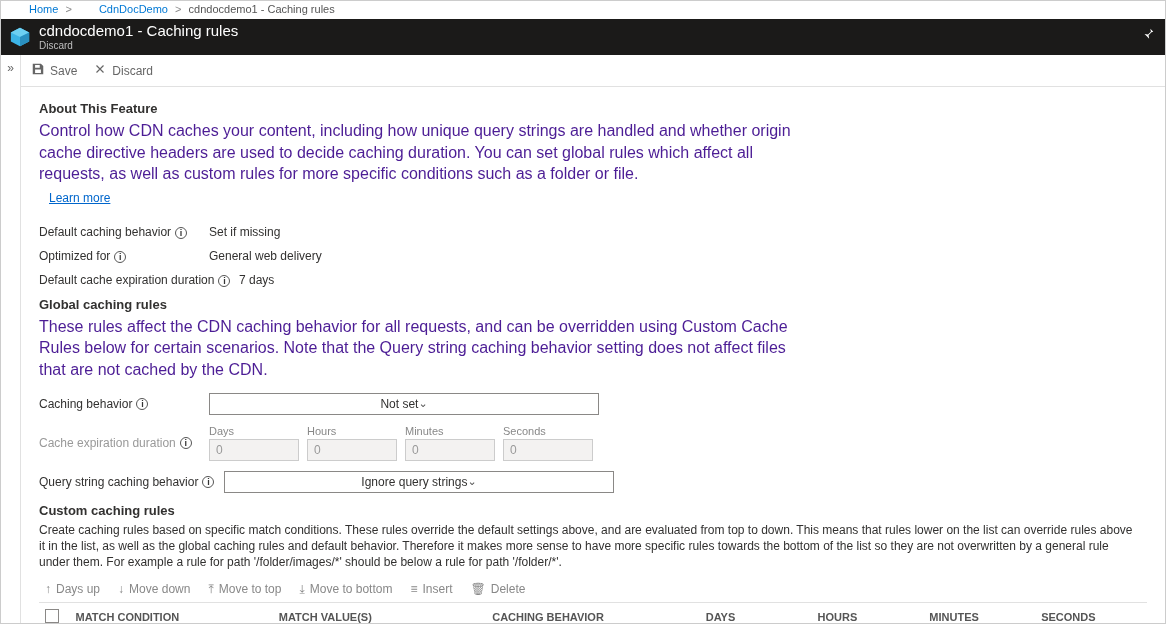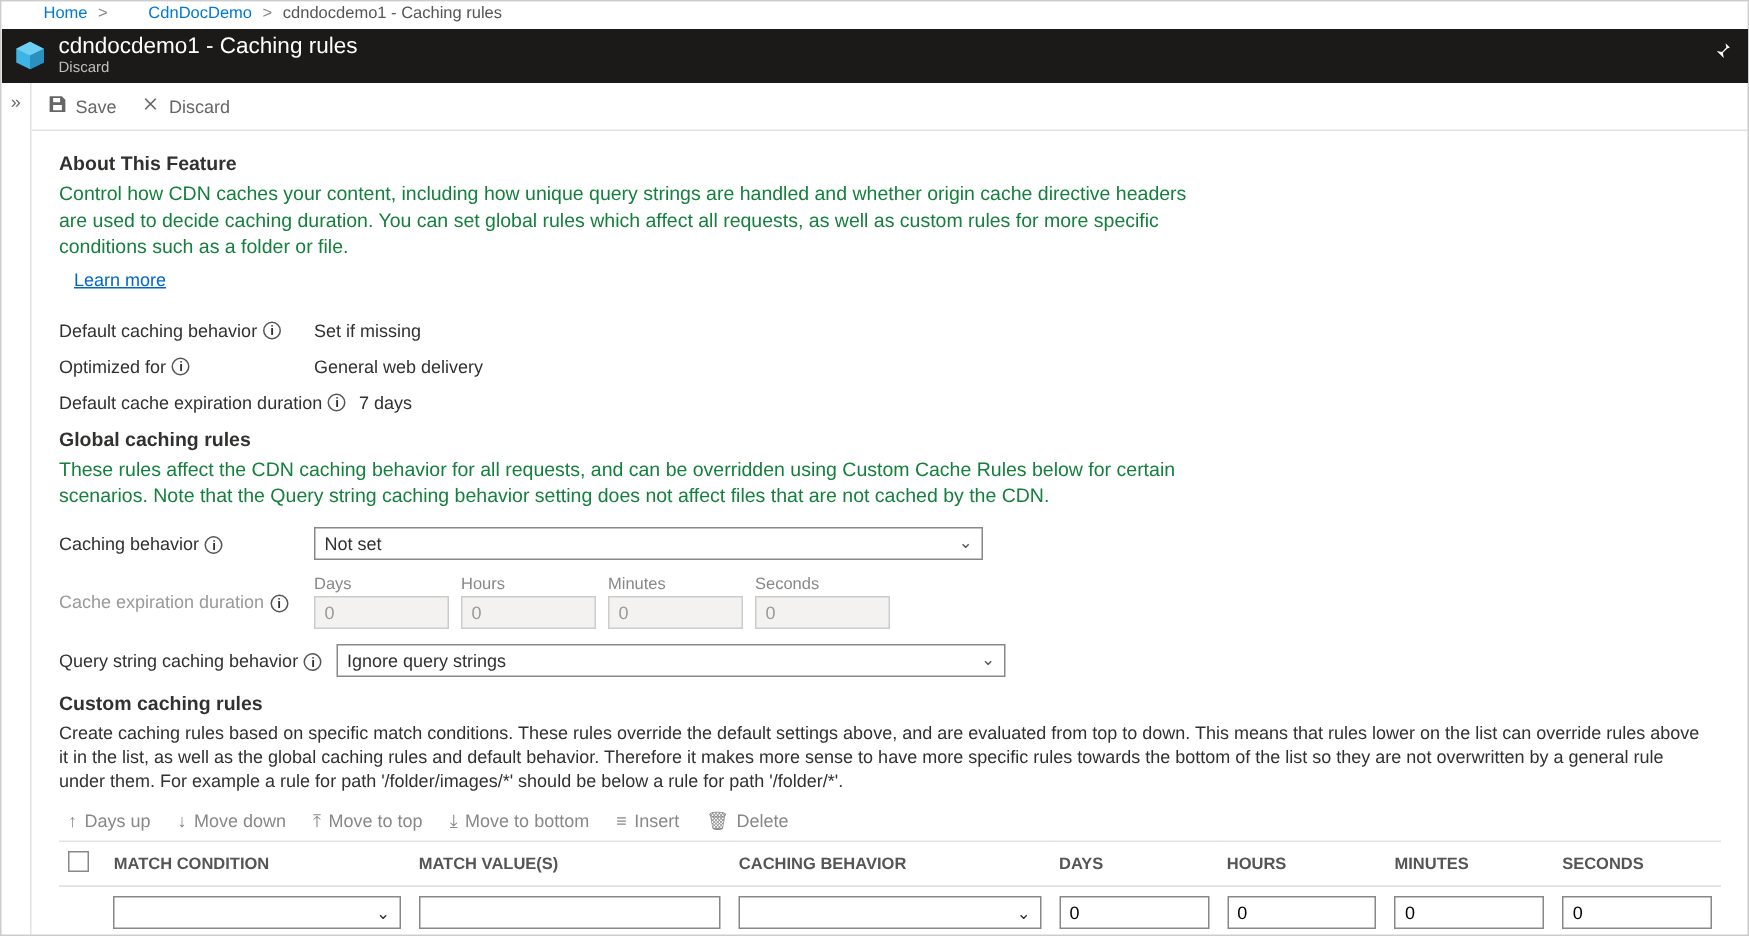--- a/index.html
+++ b/index.html
@@ -46,33 +46,33 @@
   .content-wrap { margin-left:20px; height: calc(624px - 18px - 36px); overflow:auto;}
   .toolbar {
     border-bottom:1px solid #e1e1e1;
     height:32px; display:flex; align-items:center;
     padding:0 10px; gap:16px; color:#666;
   }
   .toolbar .tbtn { display:flex; align-items:center; gap:5px; cursor:pointer;}
   .toolbar .tbtn svg { width:14px; height:14px;}
   .main { padding: 14px 18px 18px 18px; }
   h2.section { font-size:13px; font-weight:600; margin:0 0 4px 0; color:#323130;}
-  .para { font-size:13px; color:#15803d; max-width:760px; line-height:1.35; margin:0 0 6px 0;}
+  .para { font-size:16px; color:#4c1d95; max-width:760px; line-height:1.35; margin:0 0 6px 0;}
   .learn-more { color:#0066cc; text-decoration:underline; font-size:12px; margin-left:10px; display:inline-block; margin-bottom:10px;}
   .kv-row { display:flex; align-items:center; margin:10px 0; font-size:12px;}
   .kv-label { width:170px; color:#323130;}
   .kv-value { color:#323130;}
   .info-icon { display:inline-block; width:12px; height:12px; border:1px solid #555; border-radius:50%; font-size:9px; line-height:10px; text-align:center; margin-left:4px; color:#333; font-weight:bold; vertical-align:middle;}
   .select {
     border:1px solid #8a8886; height:22px; padding:0 6px;
     display:flex; align-items:center; justify-content:space-between;
     background:#fff; font-size:12px;
   }
   .select .chev { font-size:11px; color:#555;}
-  .w390 { width:446px;}
+  .w390 { width:390px;justify-content:center;}
   .dur-group { display:flex; gap:8px;}
   .dur-col { display:flex; flex-direction:column;}
   .dur-col label { font-size:11px; color:#888; margin-bottom:2px;}
   .dur-col input { width:90px; height:22px; border:1px solid #ccc; background:#f3f2f1; padding:0 6px; font-size:12px; color:#999;}
   .custom-desc { font-size:12px; color:#323130; max-width:1100px; line-height:1.35; margin:0 0 12px 0;}
   .rule-toolbar { display:flex; gap:18px; color:#888; font-size:12px; margin:8px 0 6px 6px;}
   .rule-toolbar .rbtn { display:flex; align-items:center; gap:5px;}
   table.rules { width:100%; border-collapse:collapse; font-size:11px;}
   table.rules th { text-align:left; font-weight:600; color:#555; padding:6px 6px; border-top:1px solid #e1e1e1; border-bottom:1px solid #e1e1e1;}
   table.rules td { padding:6px 6px;}

